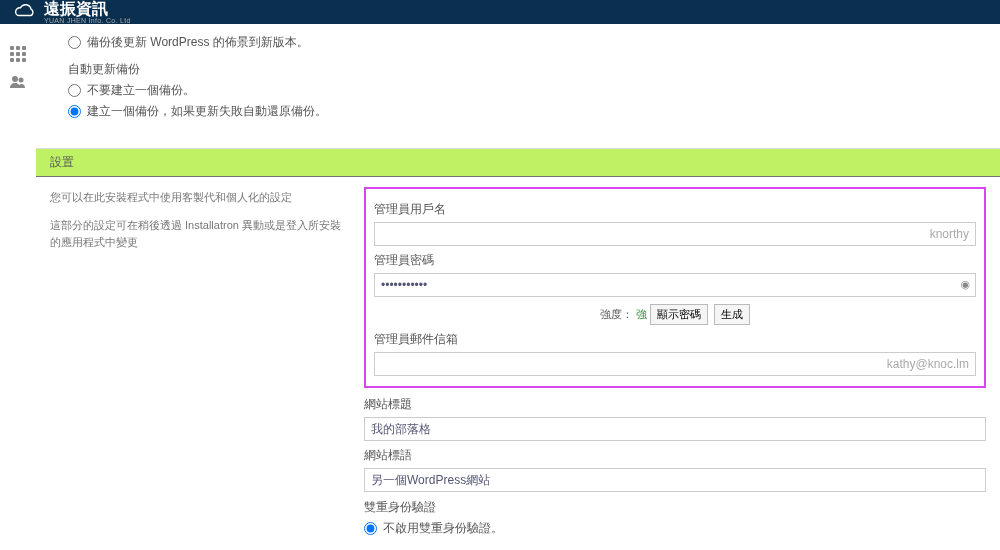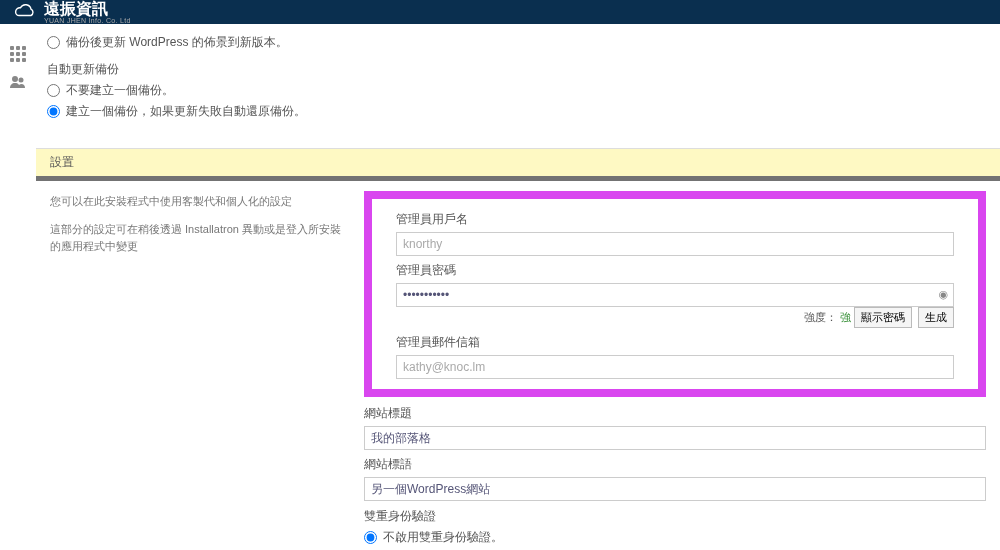--- a/index.html
+++ b/index.html
@@ -8,36 +8,36 @@
     .logo-wrap { display: flex; align-items: center; gap: 6px; }
     .logo-icon { width: 28px; height: 18px; }
     .logo-icon svg { width: 100%; height: 100%; }
     .logo-text { font-size: 16px; font-weight: bold; color: #fff; line-height: 1; }
     .logo-sub { font-size: 7px; color: #aaa; letter-spacing: 0.3px; }
     .sidebar { position: absolute; left: 0; top: 36px; width: 36px; padding-top: 6px; }
     .sidebar-icon { width: 36px; height: 24px; display: flex; align-items: center; justify-content: center; color: #888; margin-bottom: 4px; }
     .grid-icon { display: grid; grid-template-columns: repeat(3, 4px); grid-template-rows: repeat(3, 4px); gap: 2px; }
     .grid-icon span { background: #888; border-radius: 1px; }
     .content { margin-left: 36px; }
-    .section-head { background: #fef9c3; border-top: 1px solid #ddd; border-bottom: 5px solid #737373; padding: 5px 14px; color: #555; font-size: 12px; }
+    .section-head { background: #bef264; border-top: 1px solid #ddd; border-bottom: 1px solid #737373; padding: 5px 14px; color: #555; font-size: 12px; }
     .section-body { display: flex; }
     .left-col { width: 320px; padding: 12px 14px; font-size: 11px; color: #777; line-height: 1.6; }
     .right-col { flex: 1; padding: 10px 14px 24px 8px; }
     .field-label { font-size: 12px; color: #555; margin: 6px 0 4px; }
     .text-input { width: 100%; border: 1px solid #ccc; padding: 4px 6px; font-size: 12px; color: #557; background: #fff; }
-    .text-input.placeholder { color: #aaa; }
+    .text-input.placeholder { color: #aaa; text-align: right; }
     .pw-wrap { position: relative; }
     .eye-icon { position: absolute; right: 6px; top: 5px; color: #888; font-size: 11px; }
-    .strength-row { display: flex; align-items: center; justify-content: flex-end; margin-top: 0; font-size: 11px; }
+    .strength-row { display: flex; align-items: center; justify-content: center; margin-top: 7px; font-size: 11px; }
     .strength-val { color: #2d8a2d; }
     .btn-small { border: 1px solid #bbb; background: #f5f5f5; font-size: 11px; padding: 2px 6px; cursor: pointer; margin-left: 3px; }
     .radio-row { display: flex; align-items: center; gap: 6px; margin: 4px 0; font-size: 12px; color: #555; }
     .radio-row input { margin: 0; }
-    .highlight-box { border: 8px solid #d946ef; padding: 6px 24px 10px; margin-bottom: 8px; }
-    .pre-radio { margin-left: 3px; }
+    .highlight-box { border: 2px solid #d946ef; padding: 6px 8px 10px; margin-bottom: 8px; }
+    .pre-radio { margin-left: 24px; }
   </style>
 </head>
 <body>
 
 <div class="header">
   <div class="logo-wrap">
     <span class="logo-icon">
       <svg viewBox="0 0 40 24">
           <path d="M30 8a8 8 0 0 0-15-2 6 6 0 0 0-7 6 5 5 0 0 0 5 5h17a5 5 0 0 0 0-9z" fill="none" stroke="#fff" stroke-width="2"></path>
         </svg>

